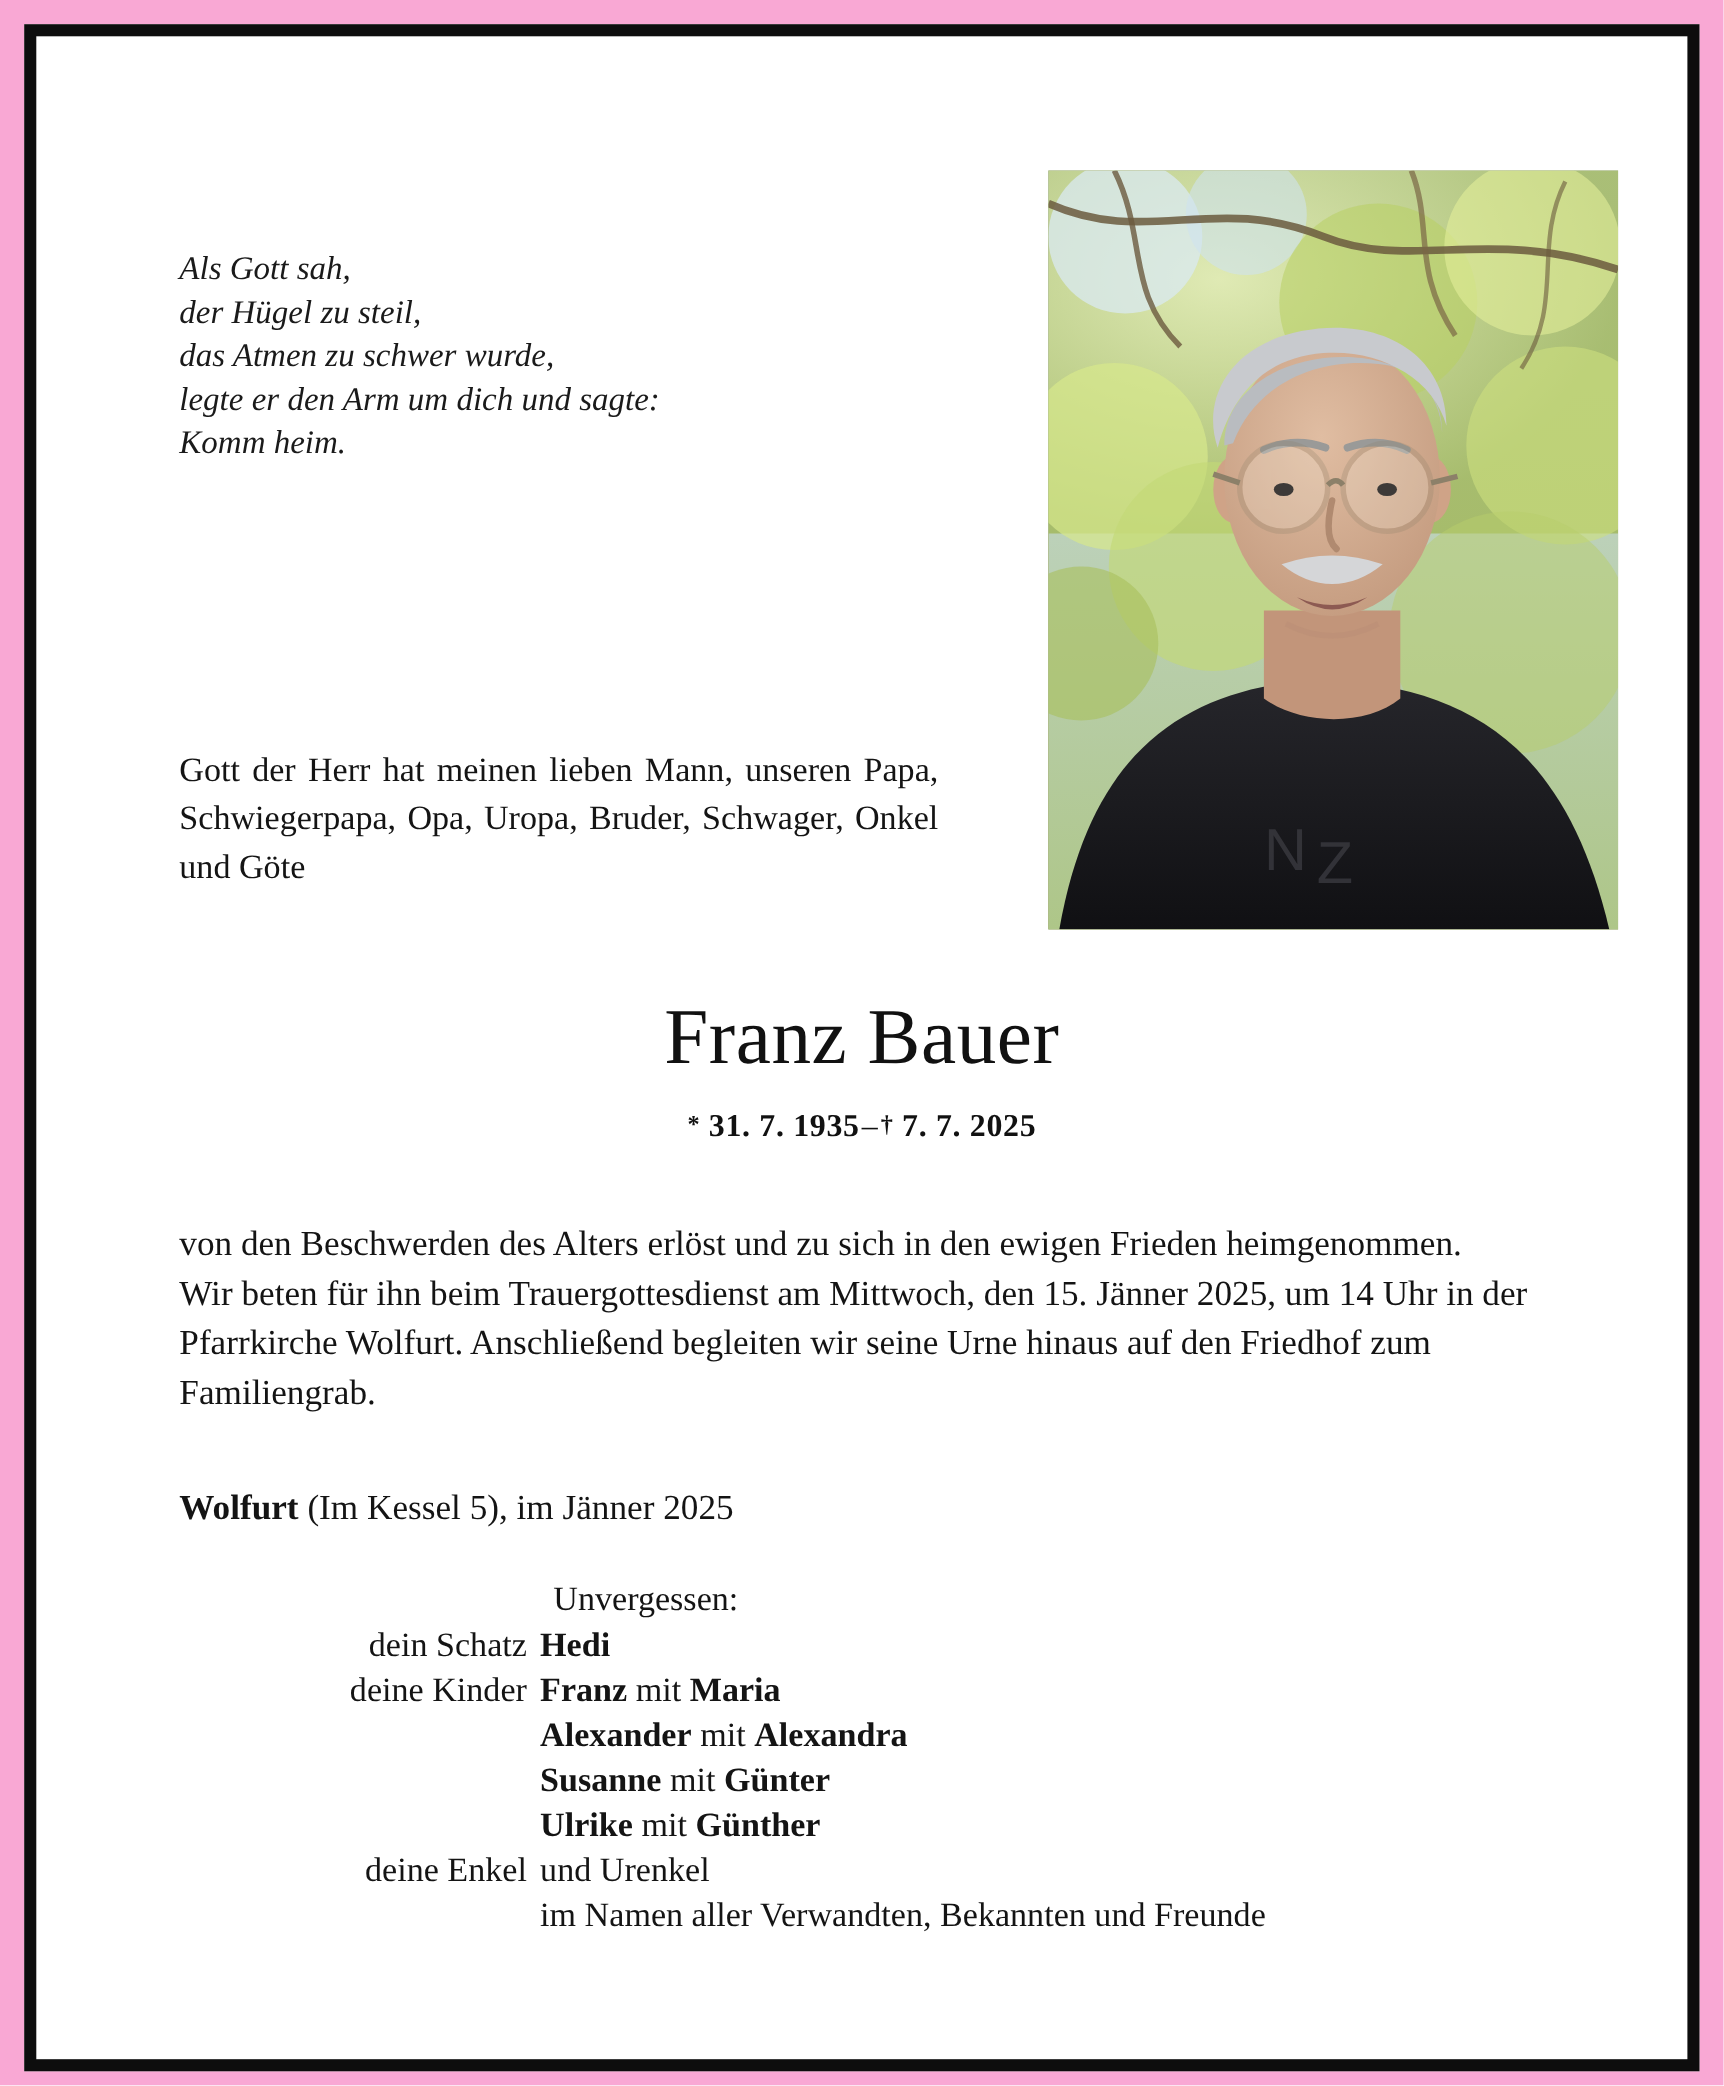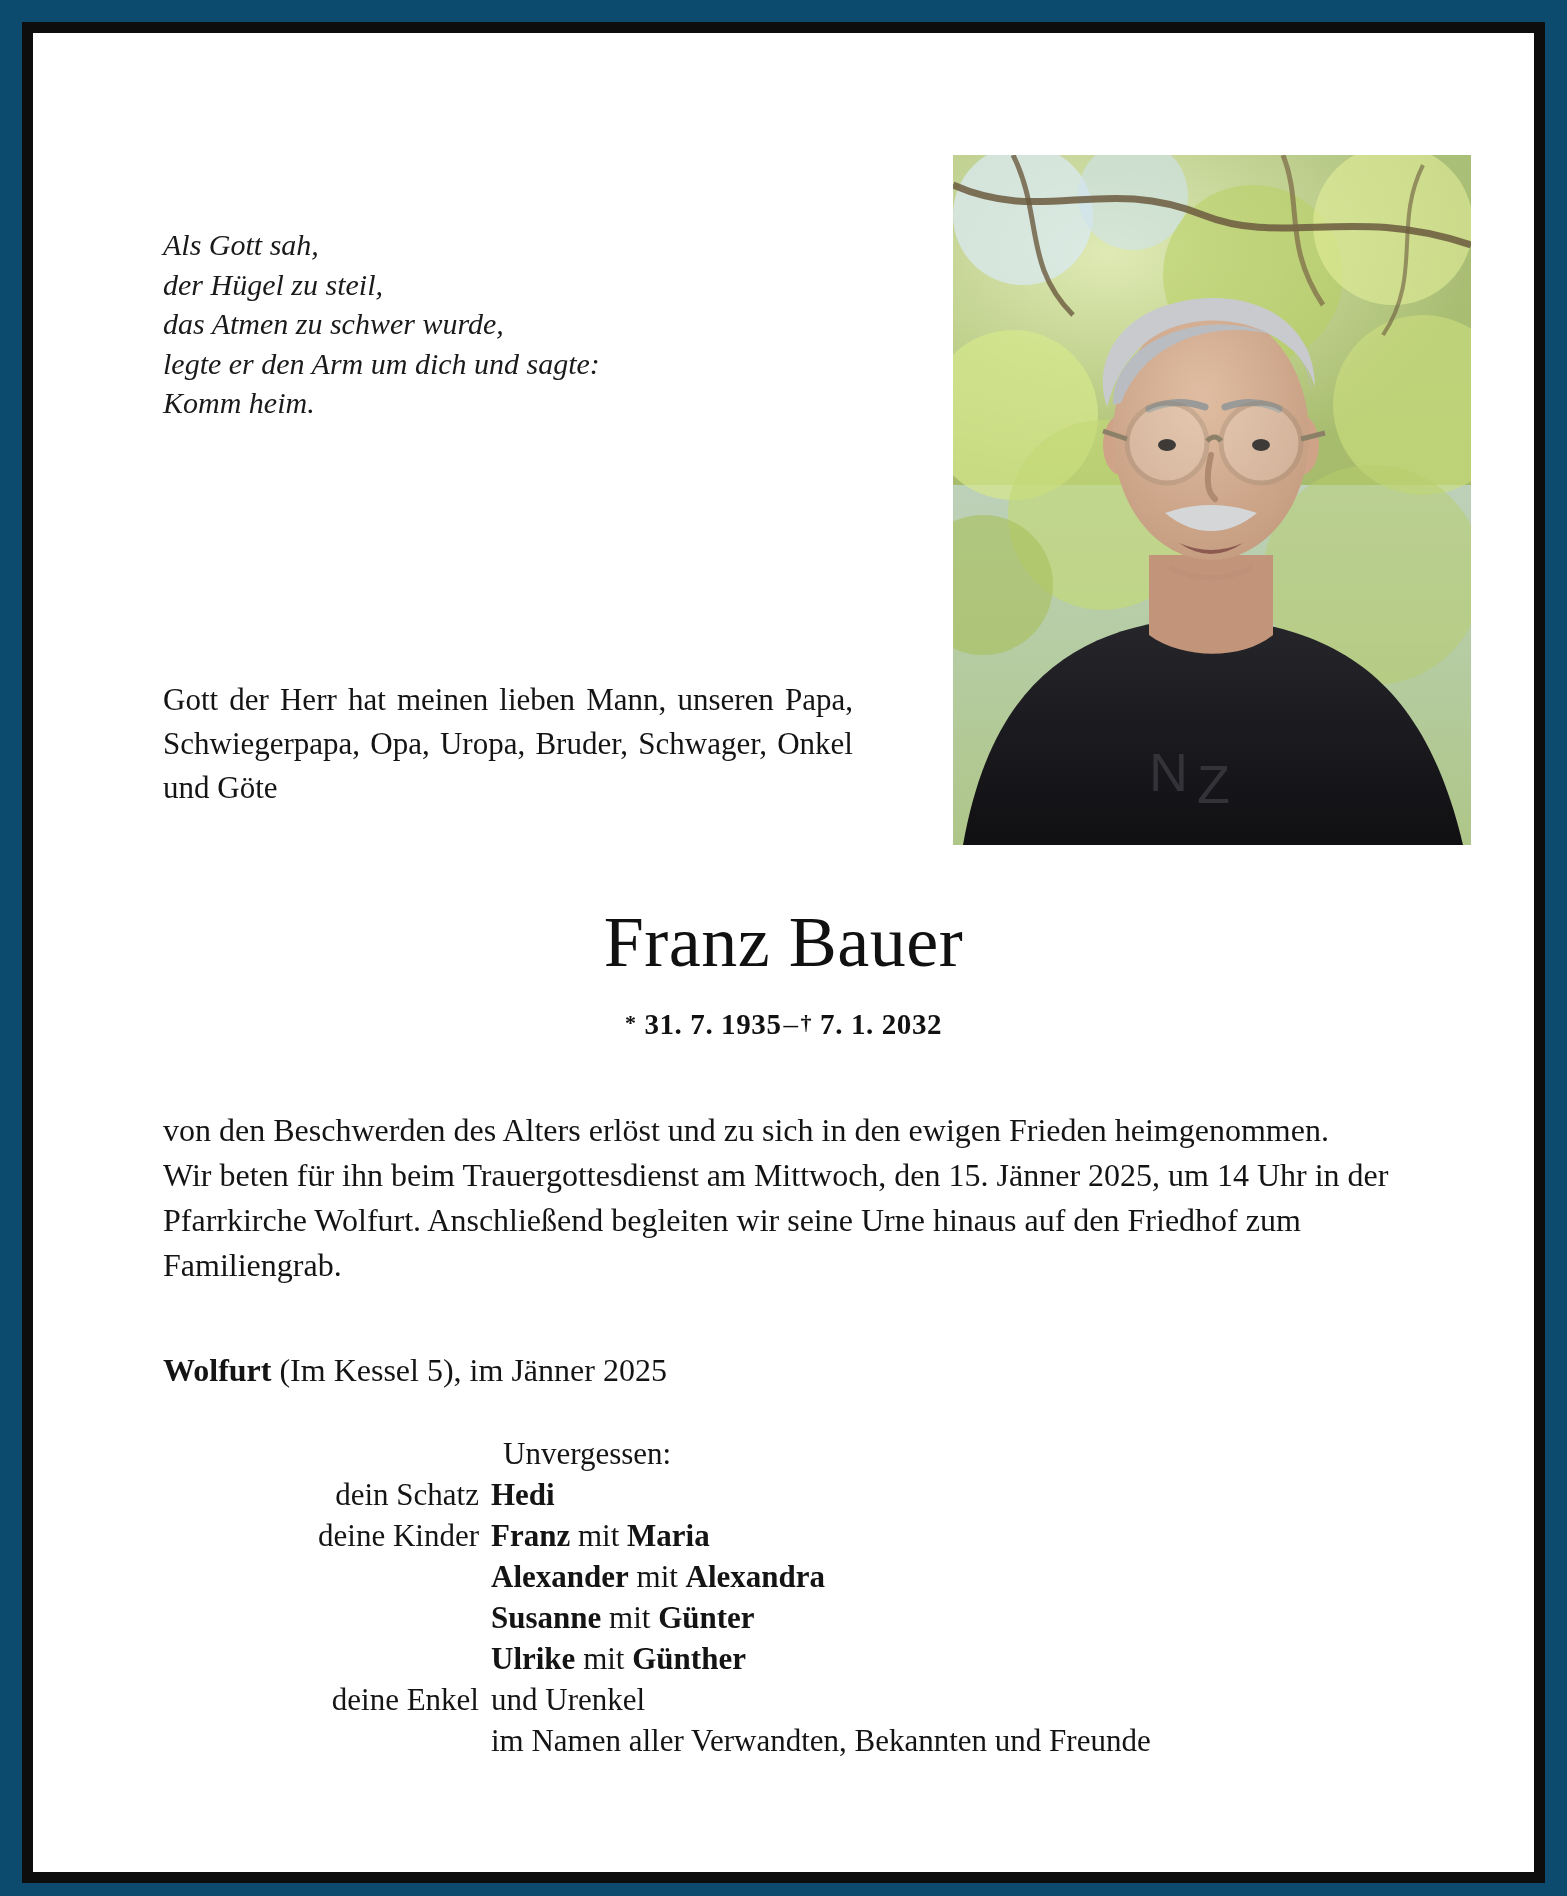--- a/index.html
+++ b/index.html
@@ -12,21 +12,21 @@
     height: 1896px;
     font-family: "Liberation Serif", serif;
     color: #1a1a1a;
     overflow: hidden;
   }
   .page {
     width: 1567px;
     height: 1896px;
     box-sizing: border-box;
     padding: 22px 22px 13px 22px;
-    background: #0c4a6e;
+    background: #f9a8d4;
   }
   .obituary {
     position: relative;
     width: 100%;
     height: 100%;
     box-sizing: border-box;
     border: 11px solid #0d0d0d;
     background: #ffffff;
     padding: 0;
   }
@@ -242,21 +242,21 @@
         </svg>
       </div>
 
       <div class="intro">Gott der Herr hat meinen lieben Mann, unseren Papa, Schwiegerpapa, Opa, Uropa, Bruder, Schwager, Onkel und Göte</div>
 
       <div class="name">Franz Bauer</div>
 
       <div class="dates">
         <span class="sym">*</span>
         <span>31. 7. 1935</span><span class="dash">–</span><span class="sym">†</span>
-        <span>7. 1. 2032</span>
+        <span>7. 7. 2025</span>
       </div>
 
       <div class="body-text">
         <p>von den Beschwerden des Alters erlöst und zu sich in den ewigen Frieden heimgenommen.</p>
         <p>Wir beten für ihn beim Trauergottesdienst am Mittwoch, den 15. Jänner 2025, um 14 Uhr in der Pfarrkirche Wolfurt. Anschließend begleiten wir seine Urne hinaus auf den Friedhof zum Familiengrab.</p>
       </div>
 
       <div class="place-line">
         <b>Wolfurt</b><span> (Im Kessel 5), im Jänner 2025</span>
       </div>

